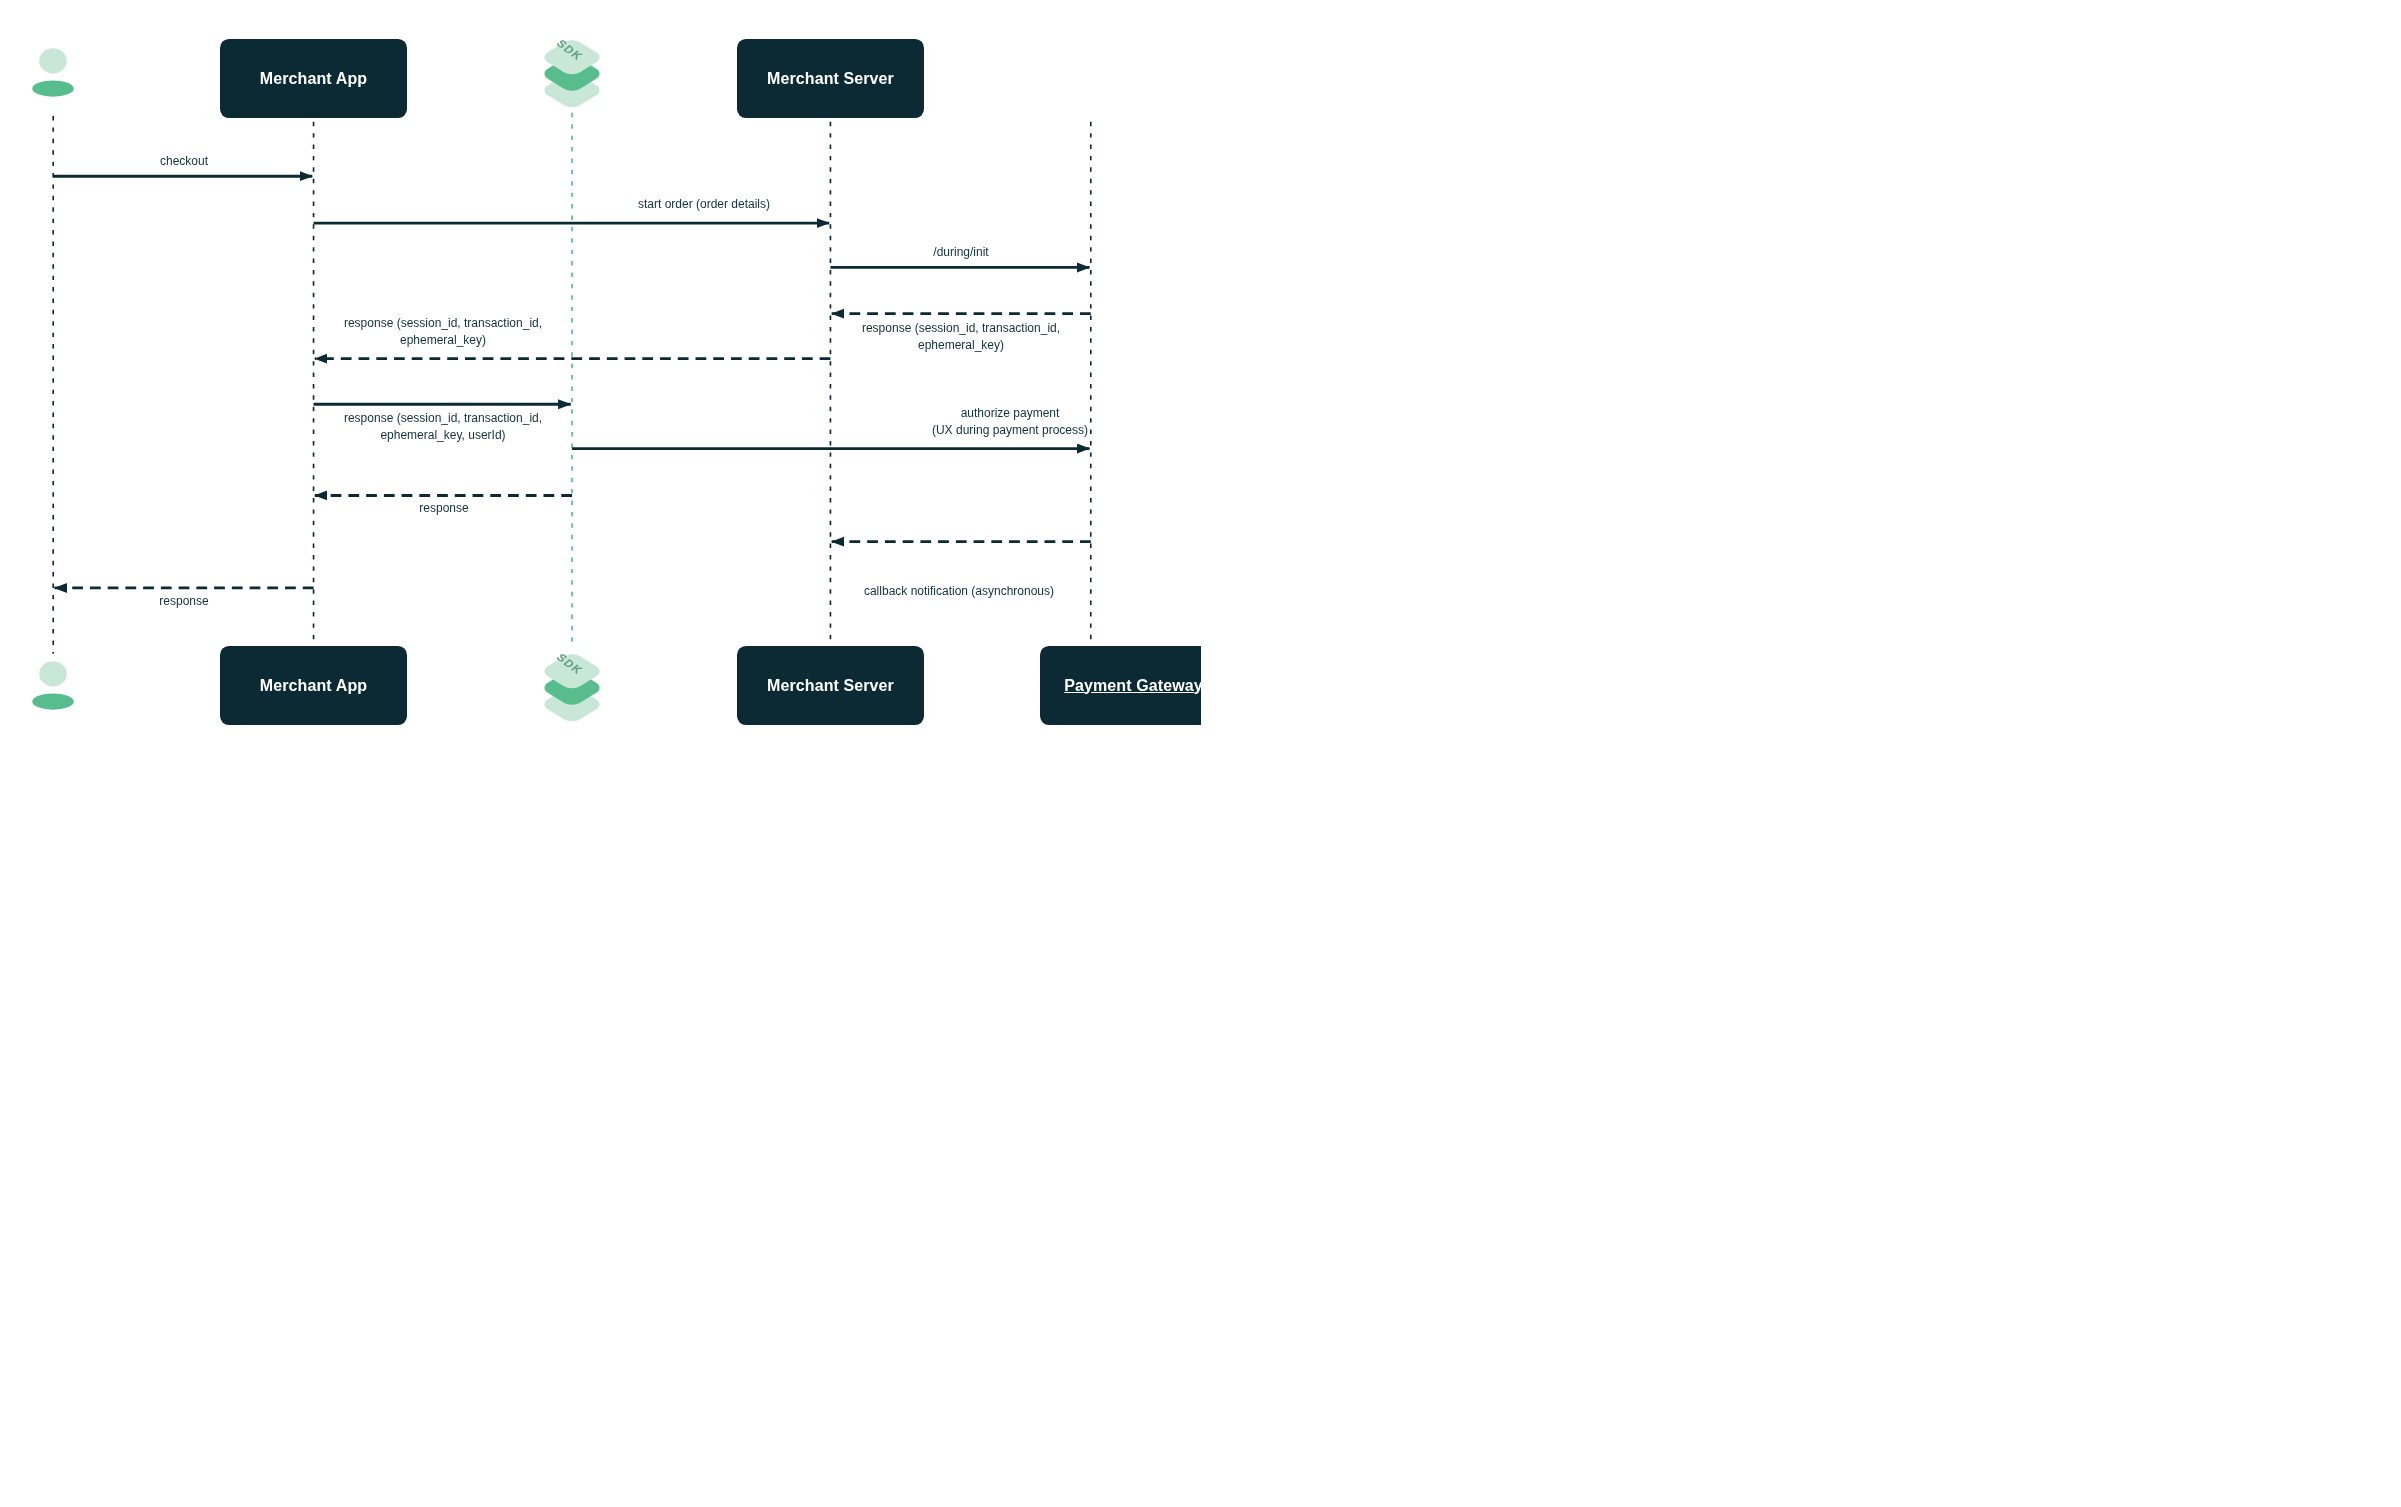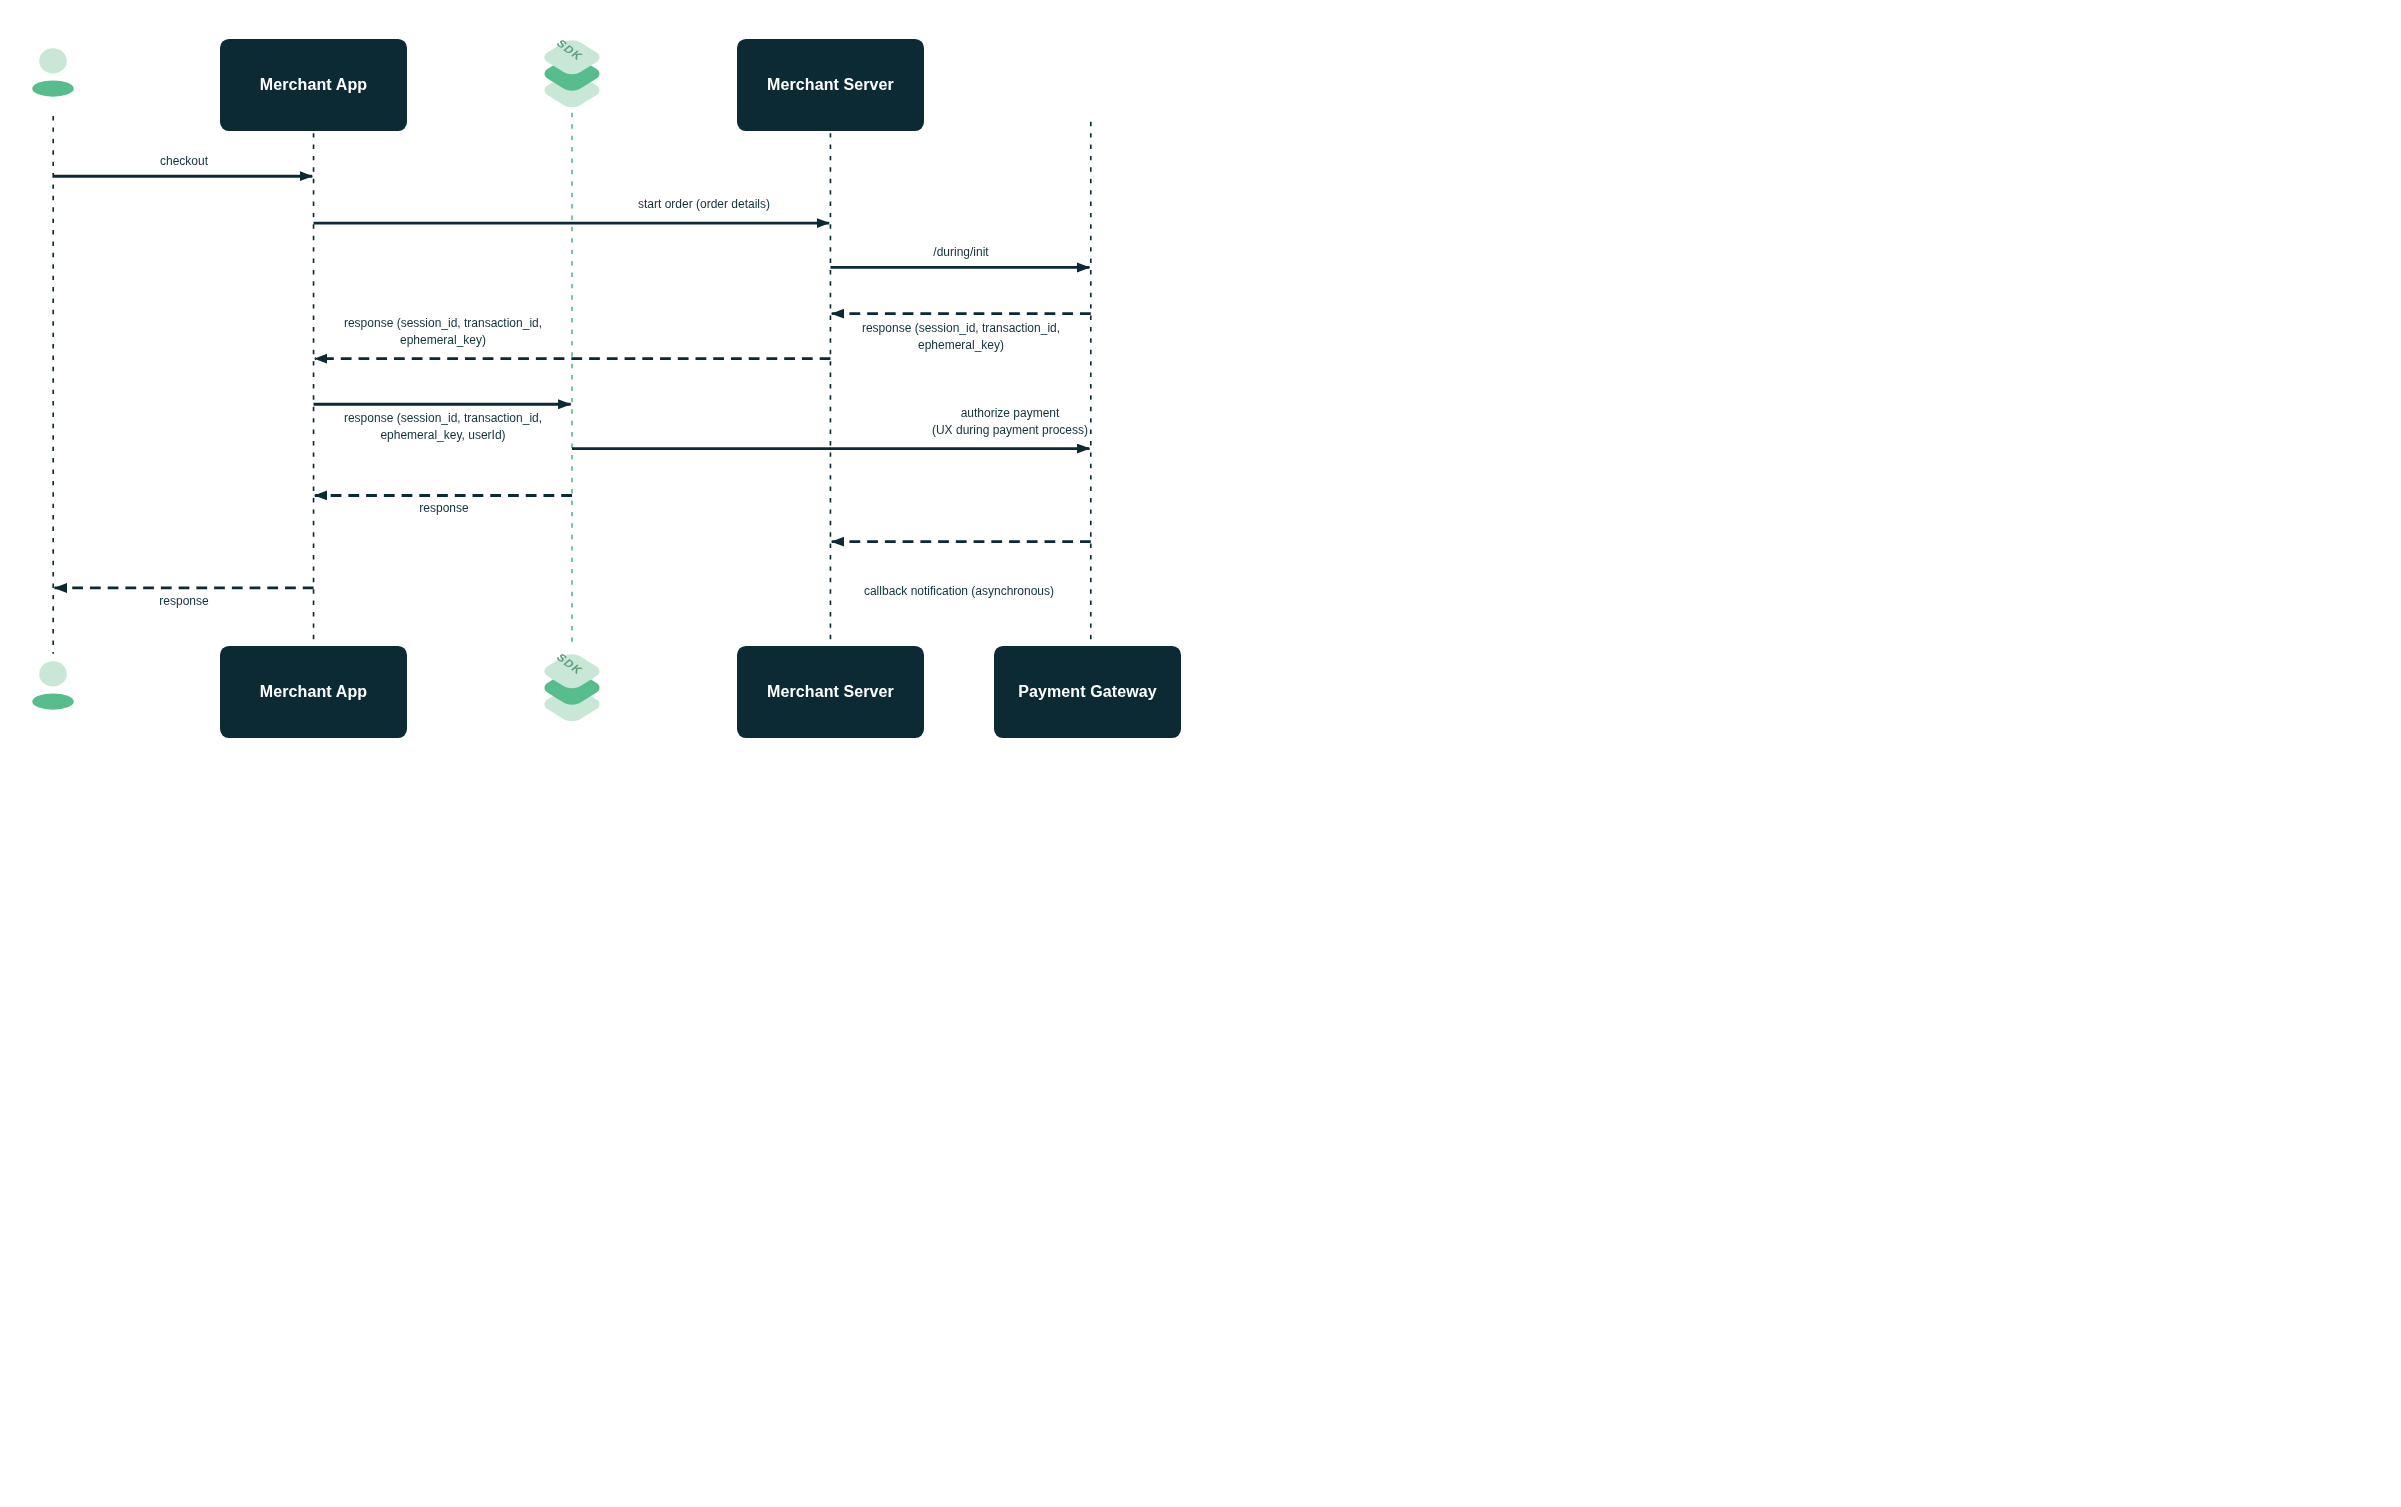--- a/index.html
+++ b/index.html
@@ -7,21 +7,21 @@
     position:relative;
     width:1201px;
     height:754px;
     background:#ffffff;
     font-family:"Liberation Sans", sans-serif;
     overflow:hidden;
   }
   .wires{position:absolute;left:0;top:0;width:1201px;height:754px;}
   .node-box{
     position:absolute;
-    width:187px;height:92px;
+    width:187px;height:79px;
     background:#0c2a33;
     border-radius:8.9px;
     display:flex;align-items:center;justify-content:center;
     color:#ffffff;
     font-size:16px;font-weight:bold;letter-spacing:0.1px;
   }
   .msg-label{
     position:absolute;
     transform:translateX(-50%);
     color:#12323c;
@@ -127,18 +127,18 @@
       <rect x="-36" y="-36" width="72" height="72" rx="18" fill="#57bd8c" transform="translate(60,64) scale(1,0.62) rotate(45)"></rect>
       <rect x="-36" y="-36" width="72" height="72" rx="18" fill="#c9e7d6" transform="translate(60,38) scale(1,0.62) rotate(45)"></rect>
     </svg>
     <span class="sdk-text" style="left:21.5px;top:11.4px;">SDK</span>
   </div>
 
   <div class="node-box" style="left:737px;top:646px;">
     <span>Merchant Server</span>
   </div>
 
-  <div class="node-box" style="left:994px;top:646px;">
+  <div class="node-box" style="left:1040px;top:646px;text-decoration:underline;">
     <span>Payment Gateway</span>
   </div>
 
 </div>
 
 
 </body></html>

